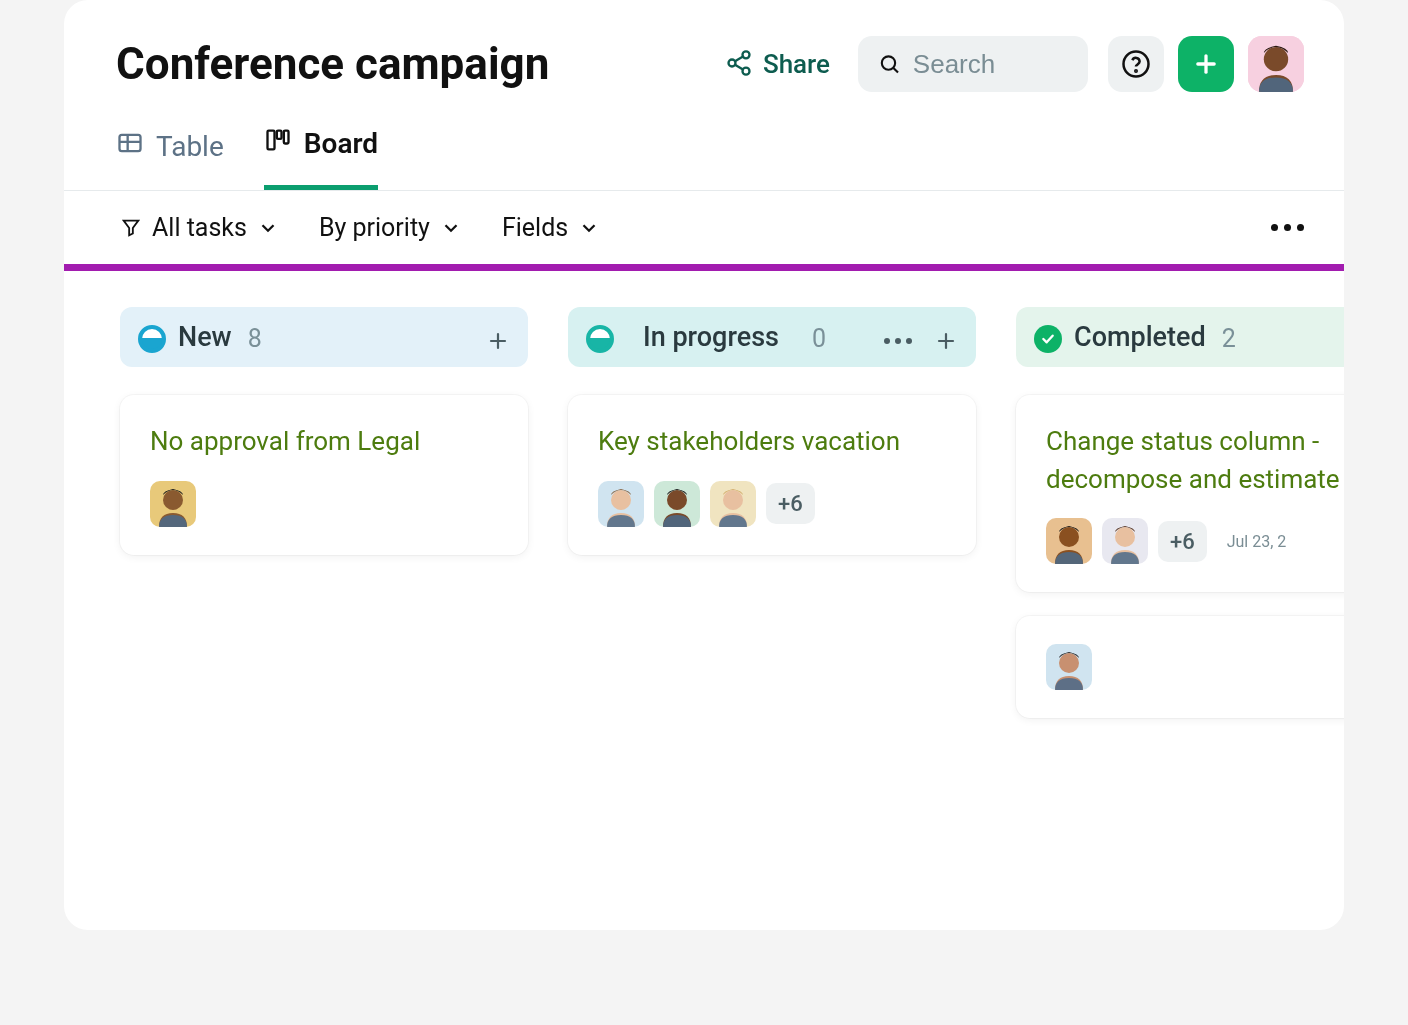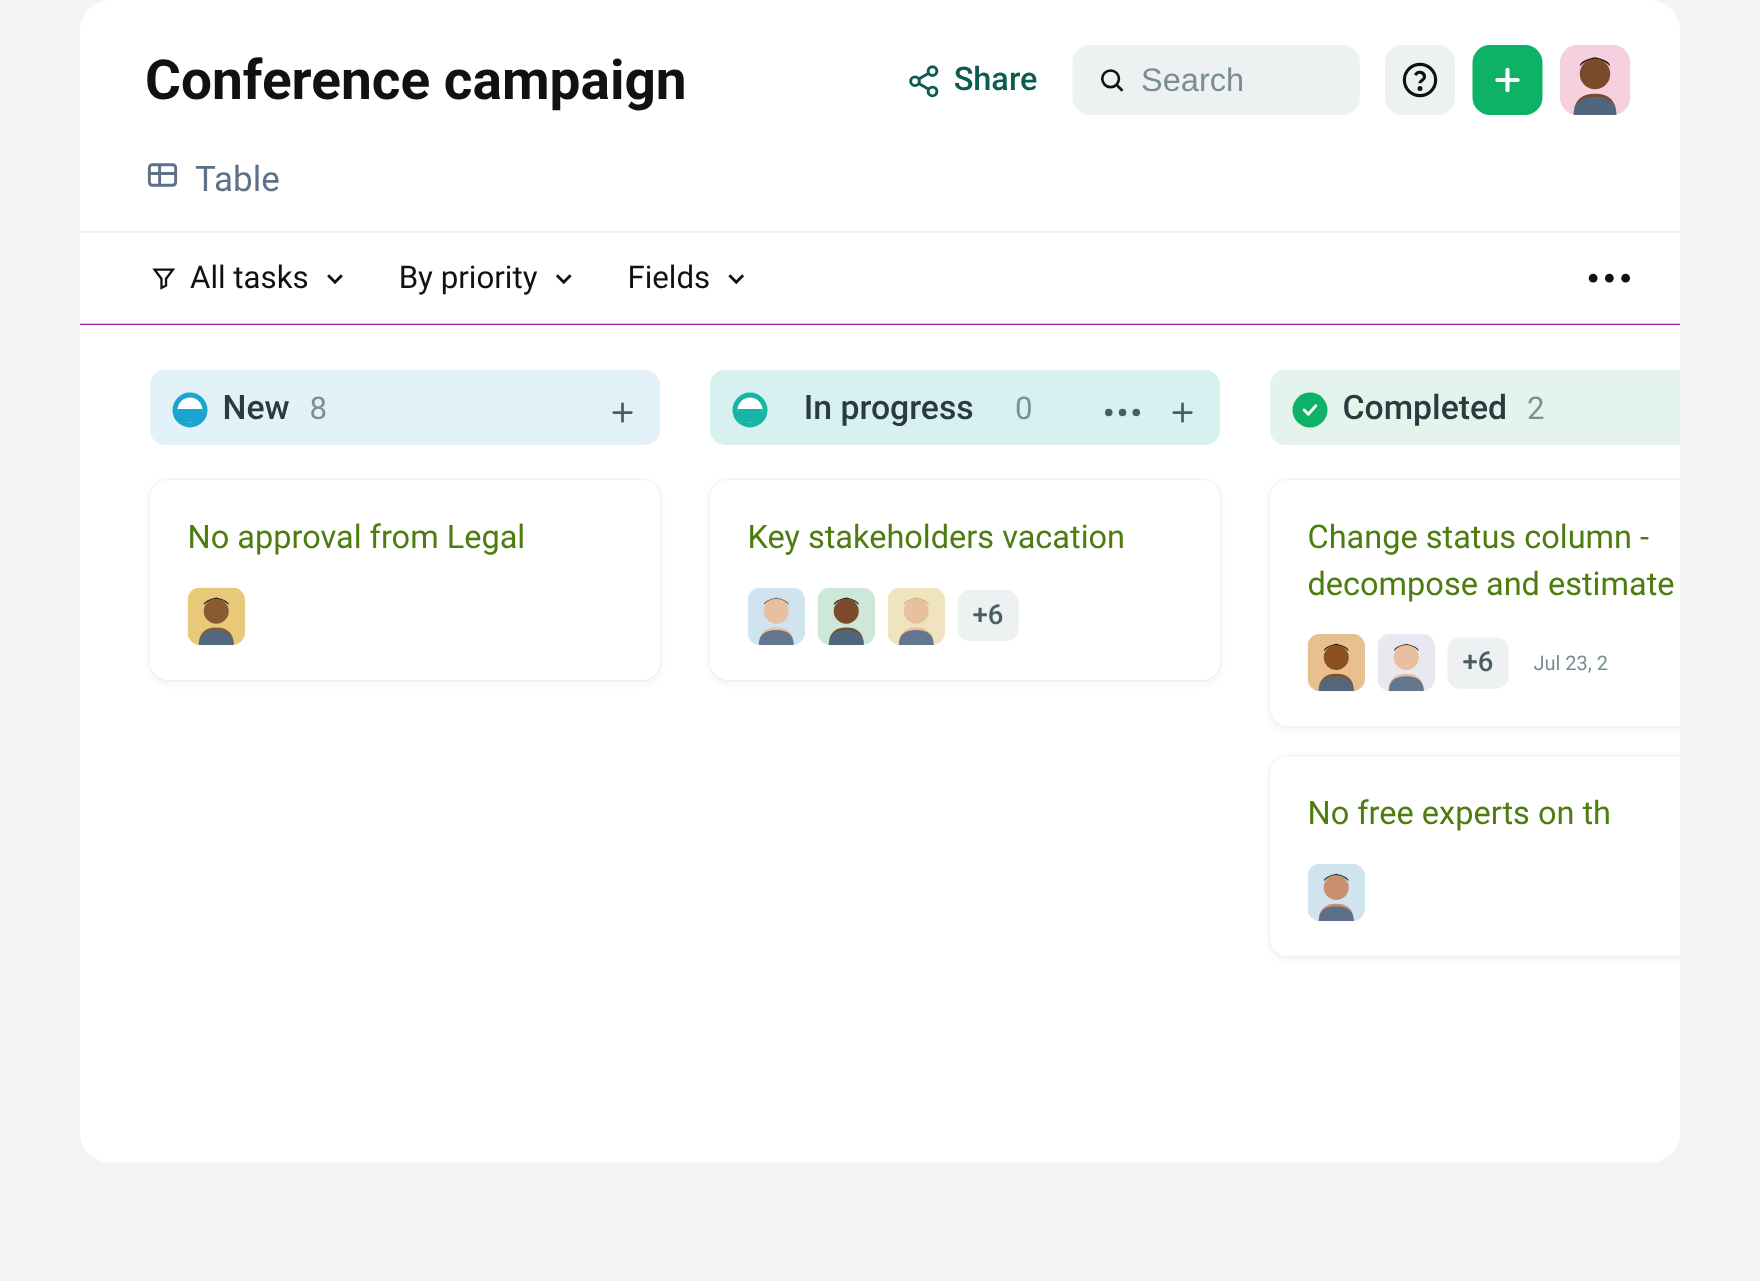--- a/index.html
+++ b/index.html
@@ -27,21 +27,21 @@
     padding: 36px 40px 0 52px;
   }
   .page-title {
     font-size: 44px;
     font-weight: 700;
     color: #111;
     flex: 1;
   }
   .share-btn {
     display: flex;
-    align-items: flex-end;
+    align-items: flex-start;
     gap: 10px;
     color: #0d5c4f;
     font-size: 26px;
     font-weight: 500;
     cursor: pointer;
     margin-right: 28px;
   }
   .share-btn svg { width: 28px; height: 28px; }
   .search-box {
     display: flex;
@@ -108,21 +108,21 @@
     border-bottom: 5px solid #0b9e6f;
   }
   .tab svg { width: 28px; height: 28px; }
 
   
   .toolbar {
     display: flex;
     align-items: center;
     gap: 40px;
     padding: 22px 40px 22px 56px;
-    border-bottom: 1px solid #a21caf;
+    border-bottom: 7px solid #a21caf;
   }
   .tool-item {
     display: flex;
     align-items: center;
     gap: 10px;
     font-size: 25px;
     color: #111;
     cursor: pointer;
   }
   .tool-item svg { width: 22px; height: 22px; }
@@ -296,20 +296,28 @@
   </div>
 
   <div class="tabs" id="tabs">
       <div class="tab">
         <span style="color:#5d7286"><svg viewBox="0 0 24 24" fill="none" stroke="currentColor" stroke-width="2">
             <rect x="3" y="5" width="18" height="14" rx="2"></rect>
             <line x1="3" y1="11" x2="21" y2="11"></line>
             <line x1="10" y1="5" x2="10" y2="19"></line>
           </svg></span>
     <span>Table</span>
+      </div>
+      <div class="tab active">
+        <span style="color:#111"><svg viewBox="0 0 24 24" fill="none" stroke="currentColor" stroke-width="2">
+            <rect x="3" y="4" width="6" height="16" rx="1"></rect>
+            <rect x="11" y="4" width="4" height="7" rx="1"></rect>
+            <rect x="17" y="4" width="4" height="11" rx="1"></rect>
+          </svg></span>
+    <span>Board</span>
       </div>
     </div>
 
   <div class="toolbar">
     <div class="tool-item">
       <svg viewBox="0 0 24 24" fill="none" stroke="#111" stroke-width="2">
         <path d="M4 4h16l-6 8v6l-4 2v-8z"></path>
       </svg>
       <span>All tasks</span>
       <svg class="chevron" viewBox="0 0 24 24" fill="none" stroke="#111" stroke-width="2.5">
@@ -433,21 +441,20 @@
     <circle cx="23" cy="19" r="10" fill="#e8c0a0"></circle>
     <path d="M13 14 Q23 4 33 14 Q33 10 23 8 Q13 10 13 14" fill="#5a3a2a"></path>
     <path d="M9 46 Q9 32 23 32 Q37 32 37 46 Z" fill="#e8c0a0"></path>
     <path d="M9 46 Q9 34 23 34 Q37 34 37 46 Z" fill="#4a6a8a" opacity="0.85"></path>
     </svg></div>
             <div class="overflow-badge">+6</div>
             <div class="card-date">Jul 23, 2</div>
           </div>
     </div>
         <div class="card">
-      <div class="card-title">No free experts on th</div>
       <div class="card-footer">
             <div class="avatar-small"><svg viewBox="0 0 46 46">
                 <rect width="46" height="46" fill="#d0e4f0"></rect>
     <circle cx="23" cy="19" r="10" fill="#c89070"></circle>
     <path d="M13 14 Q23 4 33 14 Q33 10 23 8 Q13 10 13 14" fill="#2a2a2a"></path>
     <path d="M9 46 Q9 32 23 32 Q37 32 37 46 Z" fill="#c89070"></path>
     <path d="M9 46 Q9 34 23 34 Q37 34 37 46 Z" fill="#4a6a8a" opacity="0.85"></path>
     </svg></div>
           </div>
     </div>

